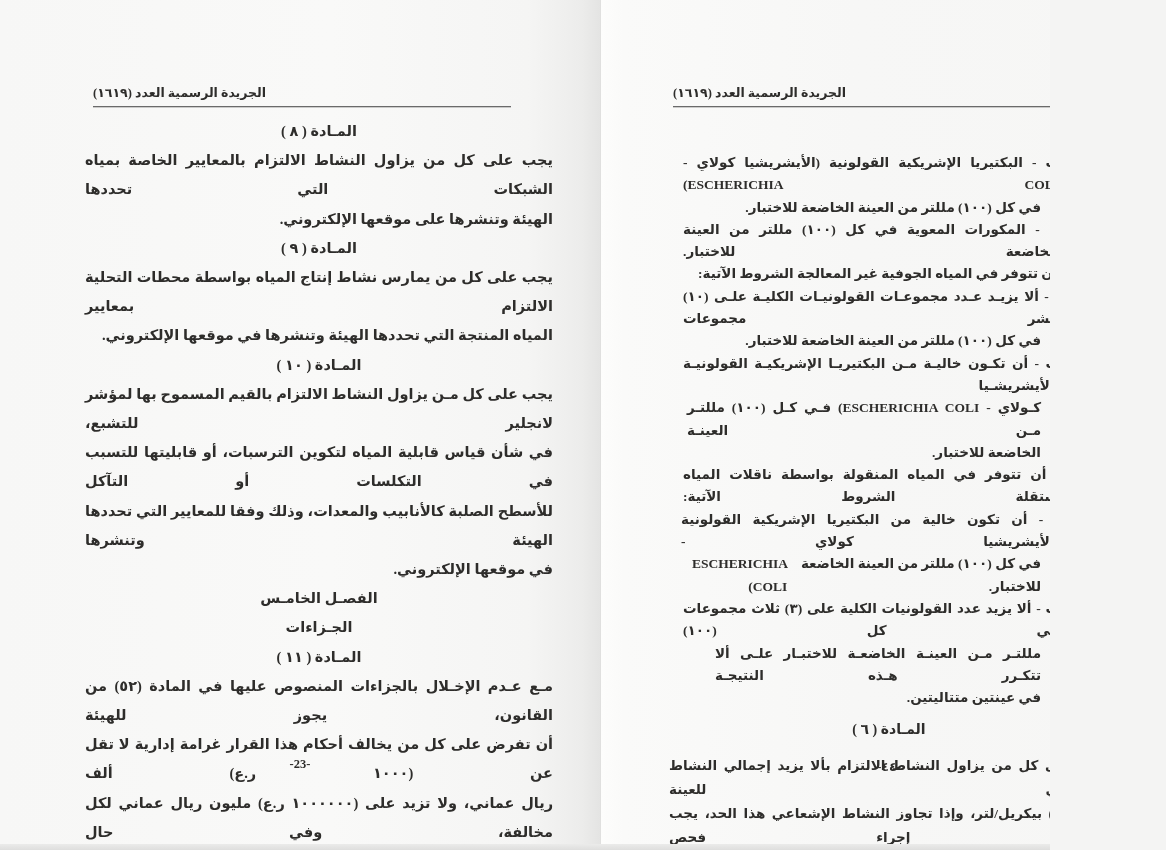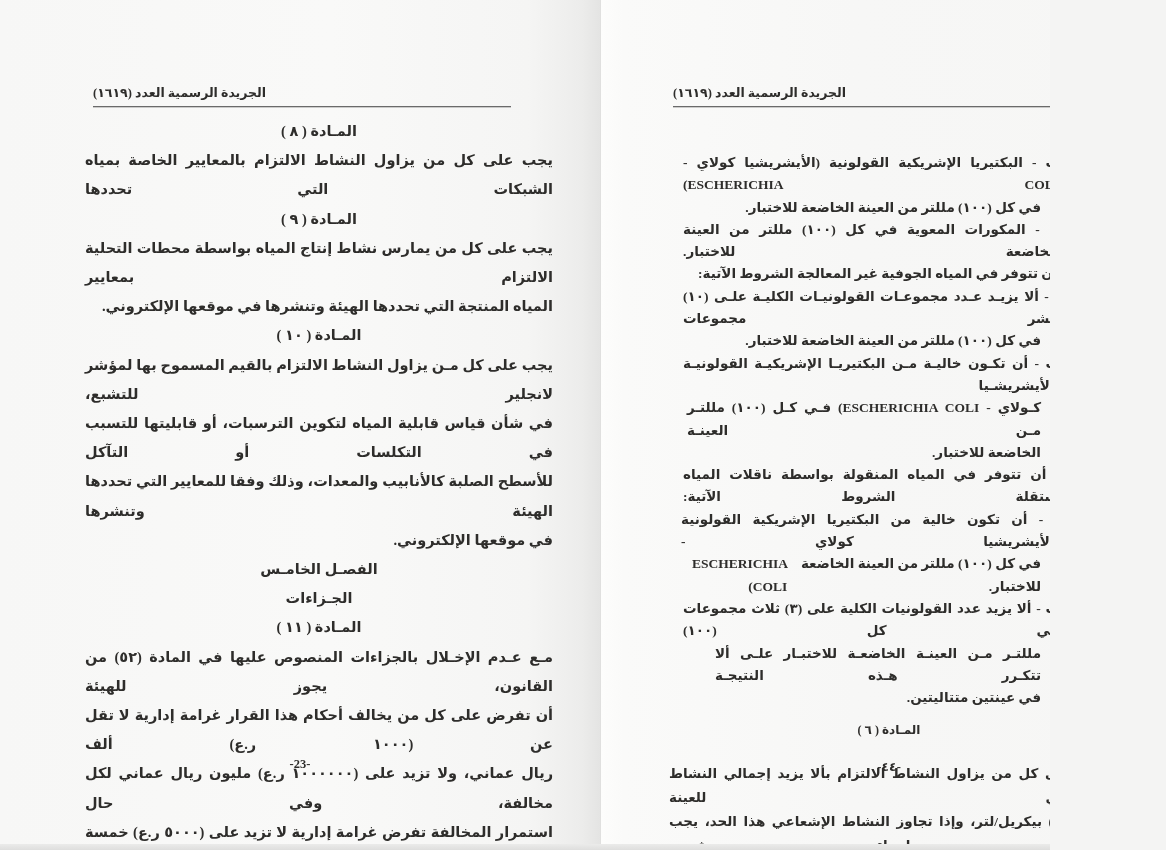--- a/index.html
+++ b/index.html
@@ -34,21 +34,21 @@
 
   
   .content{position:absolute;color:var(--ink);font-weight:700;}
   #page-left .content{left:85px;top:117px;width:468px;font-size:14.5px;line-height:29.2px;}
   #page-right .content{left:68px;top:118px;width:440px;font-size:13.5px;line-height:22.3px;}
 
   .ln{width:auto;}
   .ln.j{text-align:justify;text-align-last:justify;}
   .ln.e{text-align:right;}
   .ln.h{text-align:center;text-align-last:center;}
-  #page-right .ln.h{line-height:26px;margin-top:3px;margin-bottom:19px;font-size:12px;}
+  #page-right .ln.h{line-height:26px;margin-top:3px;margin-bottom:11px;font-size:14px;}
   #page-right .ln.h.first-h{margin-top:8px;}
   #page-right .ln.para{line-height:24px;}
   #page-right .ln.para-start{margin-top:1px;}
   .ln.split{display:flex;justify-content:space-between;align-items:baseline;}
   .ln.split .latin{direction:rtl;}
   
   .content,.running-header,.page-number{font-family:"Liberation Serif","DejaVu Sans",sans-serif;}
 
   
   .page-number{position:absolute;font-size:12.5px;font-weight:700;color:var(--ink);
@@ -60,20 +60,21 @@
 <body>
 
 <div id="stage">
 
   <div class="page" id="page-left">
     <div class="running-header">الجريدة الرسمية العدد (١٦١٩)</div>
     <div class="header-rule"></div>
     <div class="content" id="content-left">
         <div class="ln h">المـادة ( ٨ )</div>
         <div class="ln j">يجب على كل من يزاول النشاط الالتزام بالمعايير الخاصة بمياه الشبكات التي تحددها</div>
+        <div class="ln e">الهيئة وتنشرها على موقعها الإلكتروني.</div>
         <div class="ln h">المـادة ( ٩ )</div>
         <div class="ln j">يجب على كل من يمارس نشاط إنتاج المياه بواسطة محطات التحلية الالتزام بمعايير</div>
         <div class="ln e">المياه المنتجة التي تحددها الهيئة وتنشرها في موقعها الإلكتروني.</div>
         <div class="ln h">المـادة ( ١٠ )</div>
         <div class="ln j">يجب على كل مـن يزاول النشاط الالتزام بالقيم المسموح بها لمؤشر لانجلير للتشبع،</div>
         <div class="ln j">في شأن قياس قابلية المياه لتكوين الترسبات، أو قابليتها للتسبب في التكلسات أو التآكل</div>
         <div class="ln j">للأسطح الصلبة كالأنابيب والمعدات، وذلك وفقا للمعايير التي تحددها الهيئة وتنشرها</div>
         <div class="ln e">في موقعها الإلكتروني.</div>
         <div class="ln h">الفصـل الخامـس</div>
         <div class="ln h">الجـزاءات</div>

